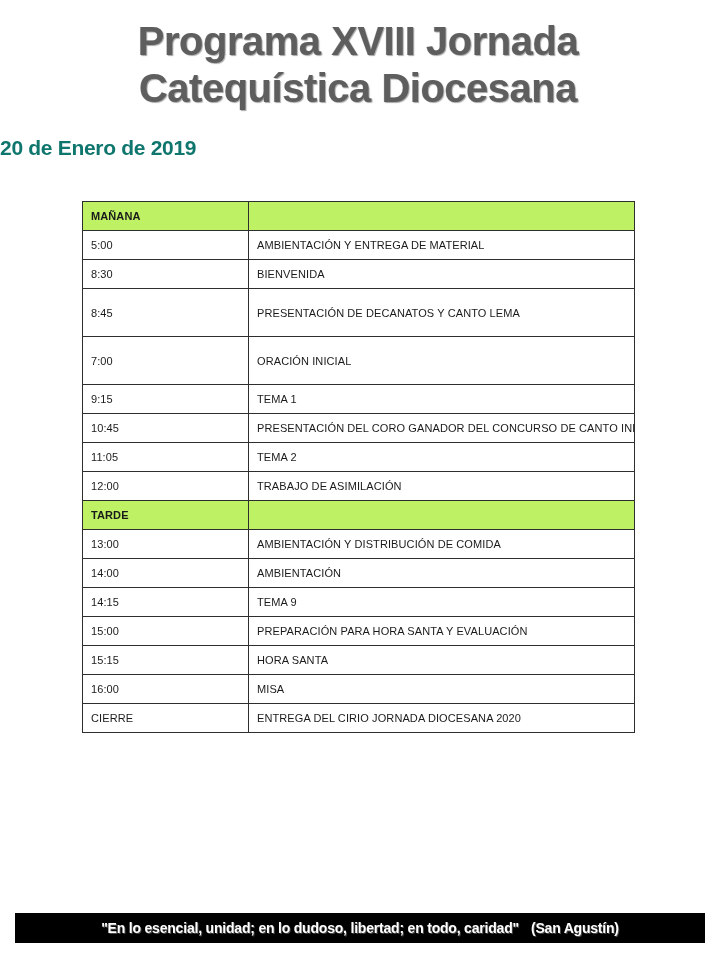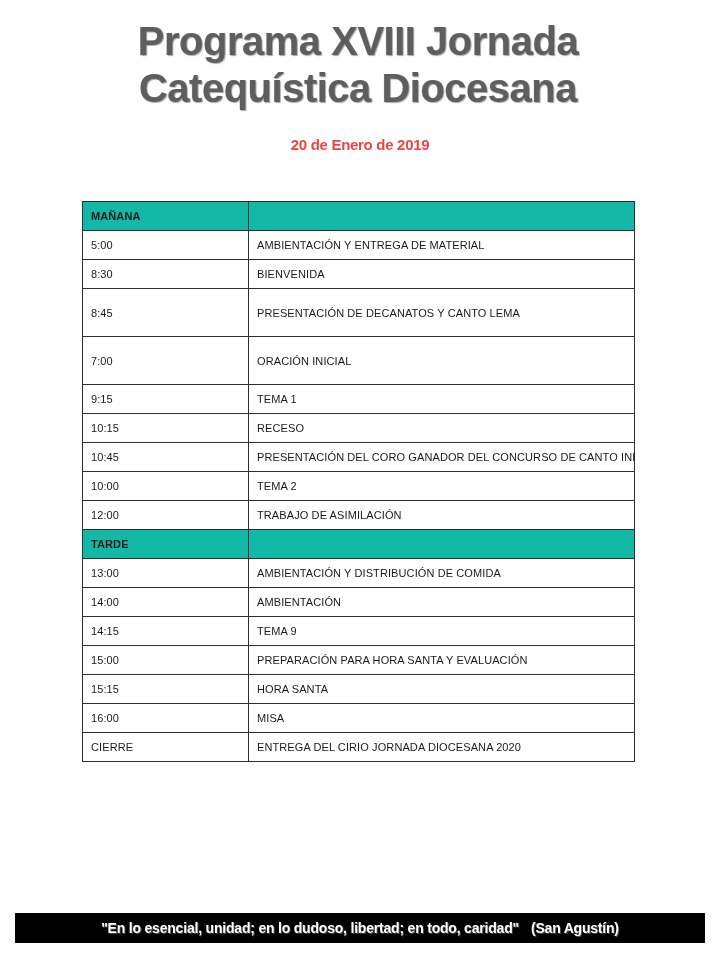--- a/index.html
+++ b/index.html
@@ -18,24 +18,23 @@
     font-size: 40px;
     font-weight: 700;
     color: #5e5e5e;
     line-height: 1.17;
     letter-spacing: -0.5px;
     text-shadow: 1px 1px 1px rgba(0,0,0,0.35), -0.5px -0.5px 0 rgba(0,0,0,0.15);
   }
   .date {
     position: absolute;
     top: 136px; left: 0; right: 0;
-    text-align: center;
-    font-size: 15px;
+    font-size: 21px;
     font-weight: 700;
-    color: #ef4444;
+    color: #0f766e;
     letter-spacing: -0.3px;
   }
   table.schedule {
     position: absolute;
     top: 201px; left: 82px;
     width: 553px;
     border-collapse: collapse;
     table-layout: fixed;
   }
   table.schedule td {
@@ -44,21 +43,21 @@
     letter-spacing: 0.1px;
     color: #1a1a1a;
     padding: 2px 2px 2px 8px;
     vertical-align: middle;
     overflow: hidden;
     white-space: nowrap;
   }
   table.schedule col.time-col { width: 166px; }
   table.schedule tr { height: 29px; }
   table.schedule tr.tall { height: 48px; }
-  table.schedule tr.section { background: #14b8a6; }
+  table.schedule tr.section { background: #bef264; }
   table.schedule tr.section td { font-weight: 700; }
   .footer-bar {
     position: absolute;
     top: 913px; left: 15px;
     width: 690px; height: 30px;
     background: #000000;
     display: flex;
     align-items: center;
     justify-content: center;
     gap: 12px;
@@ -106,29 +105,25 @@
       </tr>
       <tr class="tall">
         <td>7:00</td>
         <td>ORACIÓN INICIAL</td>
       </tr>
       <tr>
         <td>9:15</td>
         <td>TEMA 1</td>
       </tr>
       <tr>
-        <td>10:15</td>
-        <td>RECESO</td>
-      </tr>
-      <tr>
         <td>10:45</td>
         <td>PRESENTACIÓN DEL CORO GANADOR DEL CONCURSO DE CANTO INFANTIL</td>
       </tr>
       <tr>
-        <td>10:00</td>
+        <td>11:05</td>
         <td>TEMA 2</td>
       </tr>
       <tr>
         <td>12:00</td>
         <td>TRABAJO DE ASIMILACIÓN</td>
       </tr>
       <tr class="section">
         <td>TARDE</td>
         <td></td>
       </tr>

